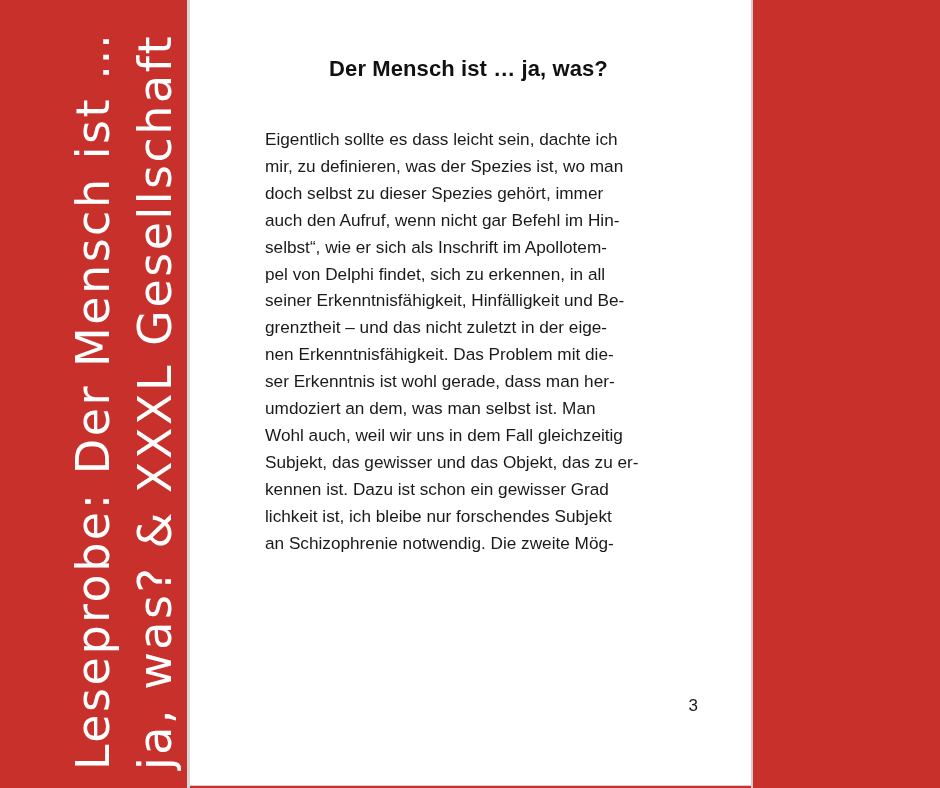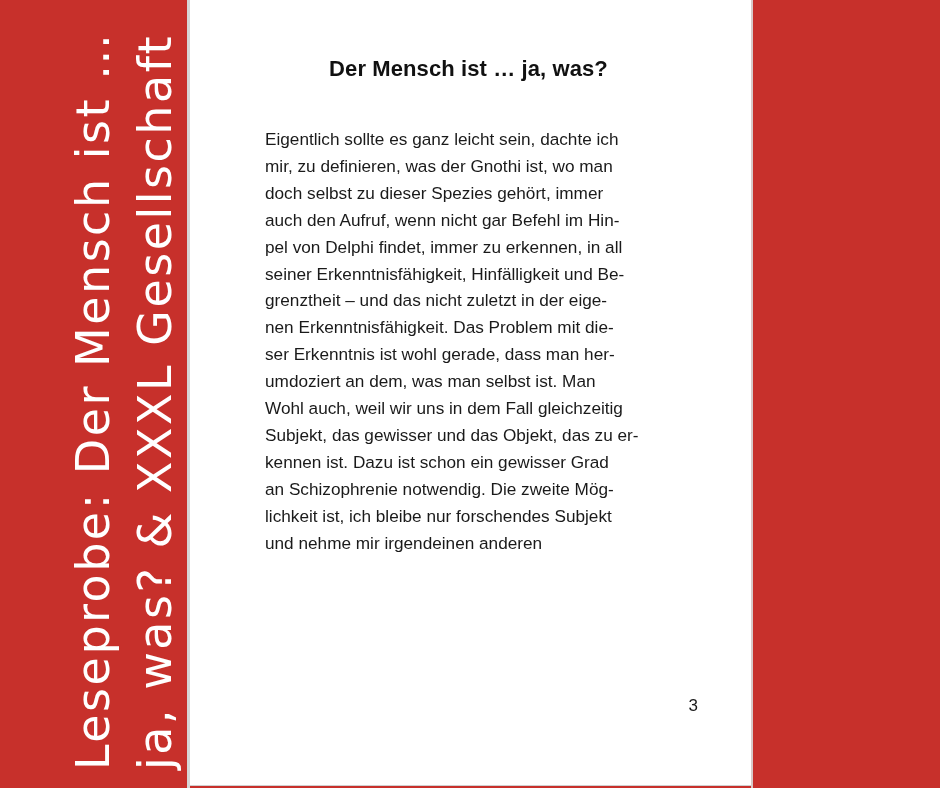--- a/index.html
+++ b/index.html
@@ -112,35 +112,35 @@
     <div>ja, was? &amp; XXXL Gesellschaft</div>
   </div>
 </div>
 
 <div class="page-shadow"></div>
 
 <div class="page">
   <div class="chapter-title">Der Mensch ist … ja, was?</div>
 
   <ul class="body-text">
-    <li>Eigentlich sollte es ganz leicht sein, dachte ich</li>
-    <li>mir, zu definieren, was der Gnothi ist, wo man</li>
+    <li>Eigentlich sollte es dass leicht sein, dachte ich</li>
+    <li>mir, zu definieren, was der Spezies ist, wo man</li>
     <li>doch selbst zu dieser Spezies gehört, immer</li>
     <li>auch den Aufruf, wenn nicht gar Befehl im Hin-</li>
-    <li>pel von Delphi findet, immer zu erkennen, in all</li>
+    <li>selbst“, wie er sich als Inschrift im Apollotem-</li>
+    <li>pel von Delphi findet, sich zu erkennen, in all</li>
     <li>seiner Erkenntnisfähigkeit, Hinfälligkeit und Be-</li>
     <li>grenztheit – und das nicht zuletzt in der eige-</li>
     <li>nen Erkenntnisfähigkeit. Das Problem mit die-</li>
     <li>ser Erkenntnis ist wohl gerade, dass man her-</li>
     <li>umdoziert an dem, was man selbst ist. Man</li>
     <li>Wohl auch, weil wir uns in dem Fall gleichzeitig</li>
     <li>Subjekt, das gewisser und das Objekt, das zu er-</li>
     <li>kennen ist. Dazu ist schon ein gewisser Grad</li>
+    <li>lichkeit ist, ich bleibe nur forschendes Subjekt</li>
     <li>an Schizophrenie notwendig. Die zweite Mög-</li>
-    <li>lichkeit ist, ich bleibe nur forschendes Subjekt</li>
-    <li>und nehme mir irgendeinen anderen</li>
   </ul>
 
   <div class="page-number">3</div>
 </div>
 
 <div class="page-right-edge"></div>
 <div class="right-band"></div>
 
 </body></html>

